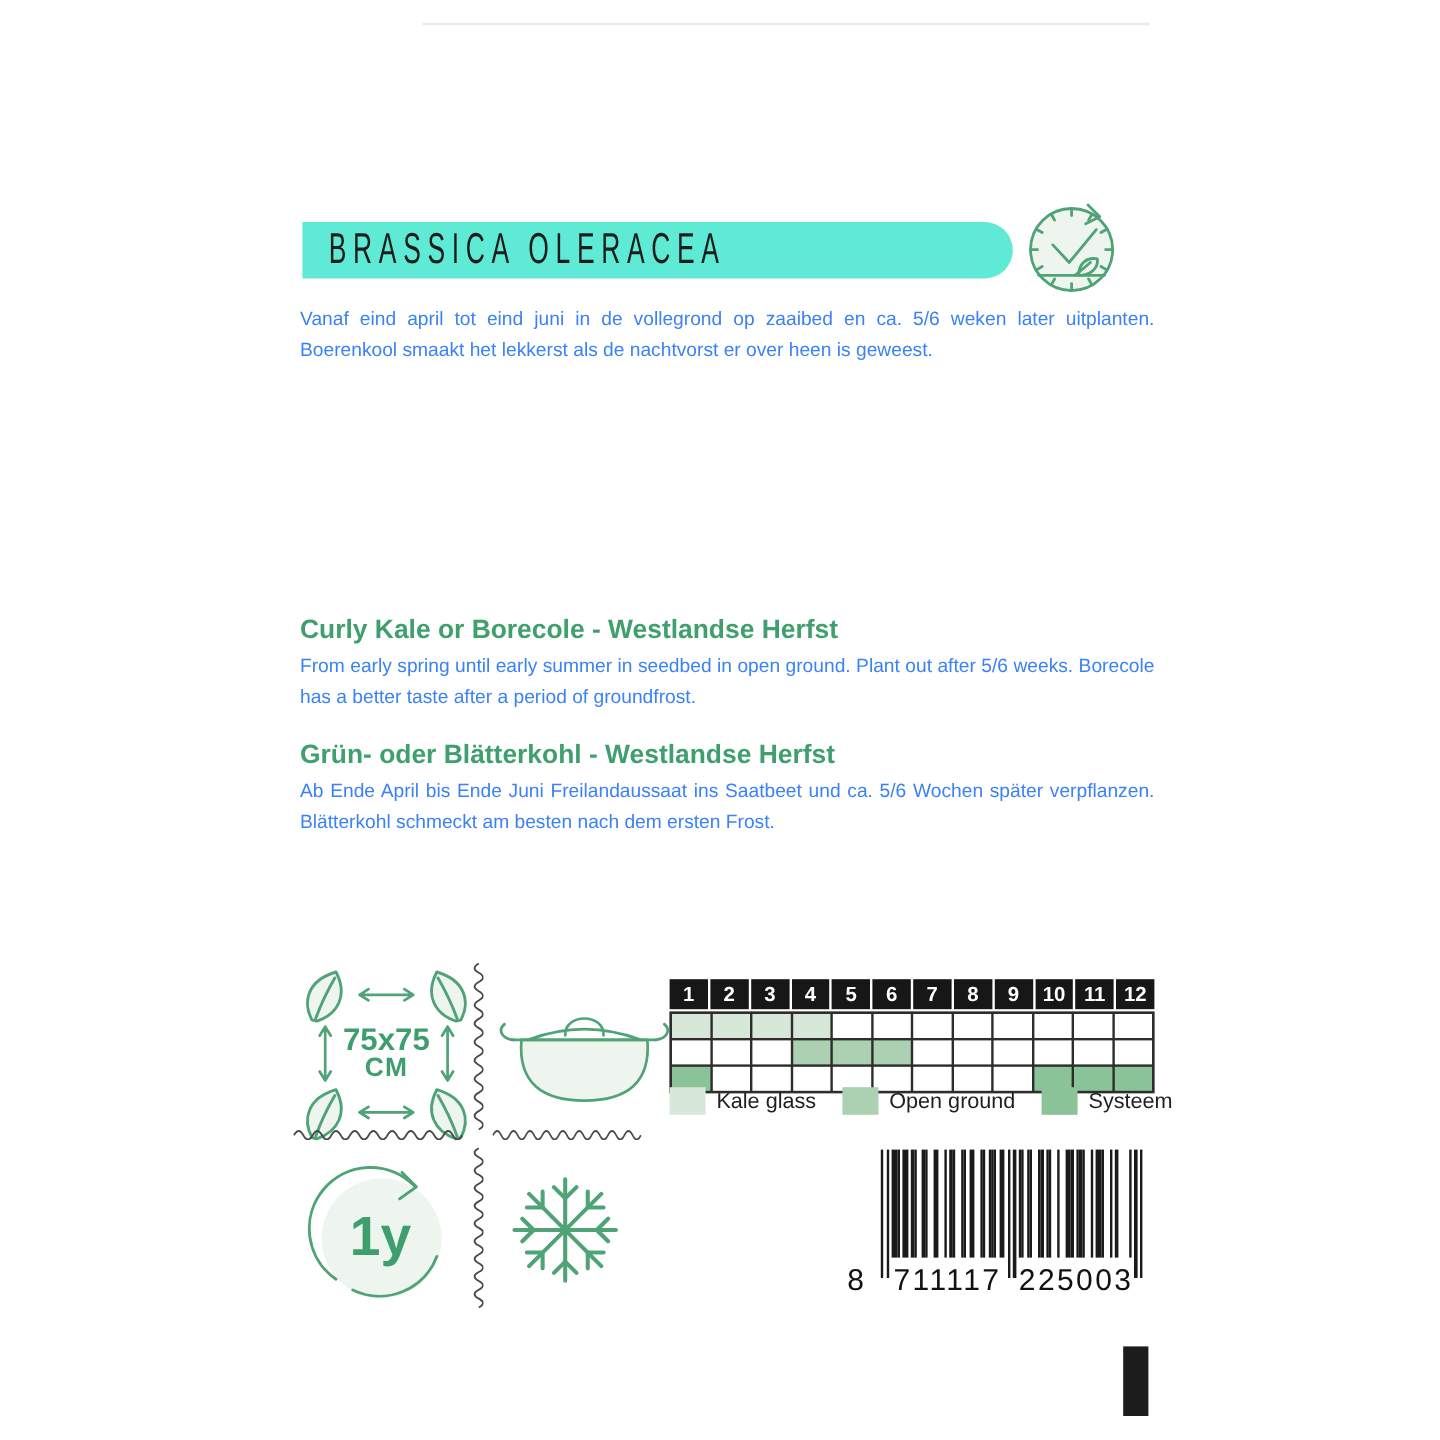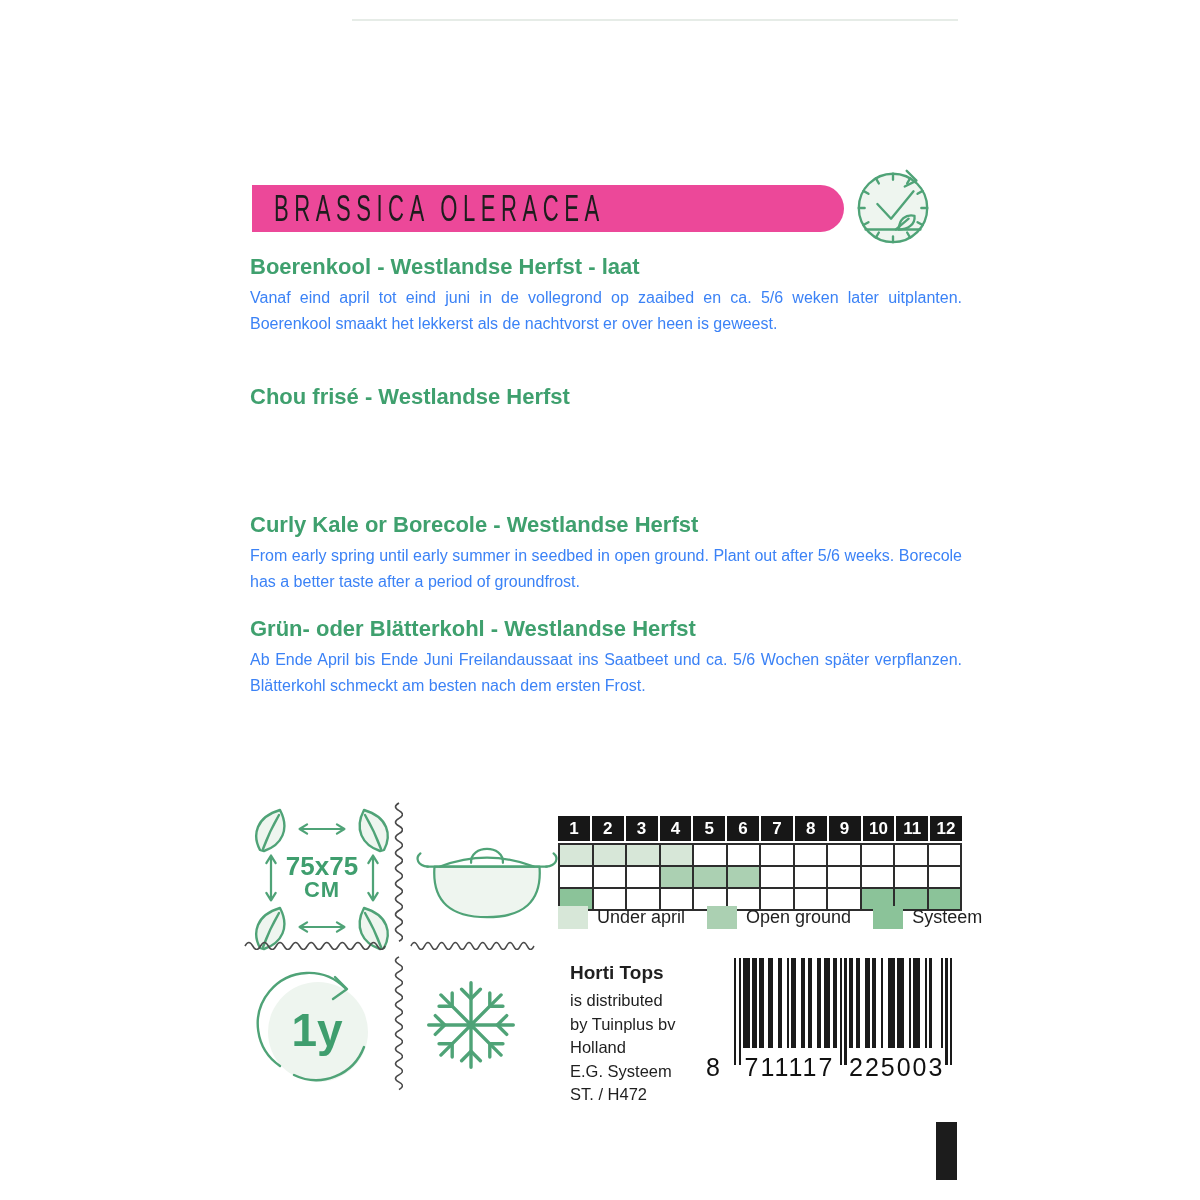--- a/index.html
+++ b/index.html
@@ -3,21 +3,21 @@
 <meta charset="utf-8">
 <style>
   html,body{margin:0;padding:0;width:1200px;height:1200px;background:#ffffff;
     font-family:"Liberation Sans",sans-serif;overflow:hidden;}
   .sheet{position:relative;width:1200px;height:1200px;background:#fff;}
 
   
   .top-line{position:absolute;left:352px;top:19px;width:606px;height:2px;background:#e6ece7;}
 
   
-  .band{position:absolute;left:252px;top:185px;width:592px;height:47px;background:#ec4899;
+  .band{position:absolute;left:252px;top:185px;width:592px;height:47px;background:#5eead4;
     border-radius:0 26px 26px 0;display:flex;align-items:center;}
   .band-title{display:inline-block;margin-left:22px;font-size:24px;font-weight:400;color:#1d1d1d;
     letter-spacing:6px;transform:scale(.92,1.5);transform-origin:left center;white-space:nowrap;}
 
   .clock{position:absolute;left:850px;top:164px;width:86px;height:86px;}
 
   
   .sections{position:absolute;left:250px;top:252px;width:712px;}
   .lang{position:absolute;left:0;width:712px;}
   .lang h2{margin:0 0 5px 0;font-size:22px;line-height:26px;font-weight:bold;color:#3fa06e;}
@@ -89,25 +89,23 @@
     <path class="gstroke" stroke-width="2" d="M44 10 L44 16 M61.5 14.7 L58.5 19.9 M74.3 27.5 L69.1 30.5 M79 45 L73 45 M74.3 62.5 L69.1 59.5 M61.5 75.3 L58.5 70.1 M44 80 L44 74 M26.5 75.3 L29.5 70.1 M13.7 62.5 L18.9 59.5 M9 45 L15 45 M13.7 27.5 L18.9 30.5 M26.5 14.7 L29.5 19.9"></path>
     <path class="gstroke" d="M58 7 L68 17 L56 23"></path>
     <path class="gstroke" stroke-width="2.8" d="M28 41 L42 56 L65 28"></path>
     <path class="gstroke" stroke-width="2" d="M16 67 H72"></path>
     <path class="gfill" stroke-width="2" d="M50 67 C50 57 57 51 66 53 C67 62 59 67 50 67 Z"></path>
     <path class="gstroke" stroke-width="1.8" d="M47 67 L60 56"></path>
   </svg>
 
   <div class="sections">
     <div class="lang s0">
-      <h2>Boerenkool - Westlandse Herfst - laat</h2>
       <p>Vanaf eind april tot eind juni in de vollegrond op zaaibed en ca. 5/6 weken later uitplanten. Boerenkool smaakt het lekkerst als de nachtvorst er over heen is geweest.</p>
     </div>
     <div class="lang s1">
-      <h2>Chou frisé - Westlandse Herfst</h2>
     </div>
     <div class="lang s2">
       <h2>Curly Kale or Borecole - Westlandse Herfst</h2>
       <p>From early spring until early summer in seedbed in open ground. Plant out after 5/6 weeks. Borecole has a better taste after a period of groundfrost.</p>
     </div>
     <div class="lang s3">
       <h2>Grün- oder Blätterkohl - Westlandse Herfst</h2>
       <p>Ab Ende April bis Ende Juni Freilandaussaat ins Saatbeet und ca. 5/6 Wochen später verpflanzen. Blätterkohl schmeckt am besten nach dem ersten Frost.</p>
     </div>
   </div>
@@ -235,42 +233,32 @@
       <div class="cal-cell"></div>
       <div class="cal-cell"></div>
       <div class="cal-cell"></div>
       <div class="cal-cell" style="background: rgb(139, 195, 153);"></div>
       <div class="cal-cell" style="background: rgb(139, 195, 153);"></div>
       <div class="cal-cell" style="background: rgb(139, 195, 153);"></div>
     </div>
   <div class="legend" id="cal-legend">
       <div class="item">
         <div class="swatch" style="background: rgb(215, 231, 216);"></div>
-        <div class="lab">Under april</div>
+        <div class="lab">Kale glass</div>
       </div>
       <div class="item">
         <div class="swatch" style="background: rgb(171, 208, 178);"></div>
         <div class="lab">Open ground</div>
       </div>
       <div class="item">
         <div class="swatch" style="background: rgb(139, 195, 153);"></div>
         <div class="lab">Systeem</div>
       </div>
     </div>
 
-  <div class="dist">
-    <div class="name">Horti Tops</div>
-    <div id="dist-lines">
-        <div class="line">is distributed</div>
-        <div class="line">by Tuinplus bv</div>
-        <div class="line">Holland</div>
-        <div class="line">E.G. Systeem</div>
-        <div class="line">ST. / H472</div>
-      </div>
-  </div>
 
   <div class="barcode">
     <div class="bars" id="bc-bars">
         <div class="m on guard"></div>
         <div class="m guard"></div>
         <div class="m on guard"></div>
         <div class="m"></div>
         <div class="m on"></div>
         <div class="m on"></div>
         <div class="m on"></div>

